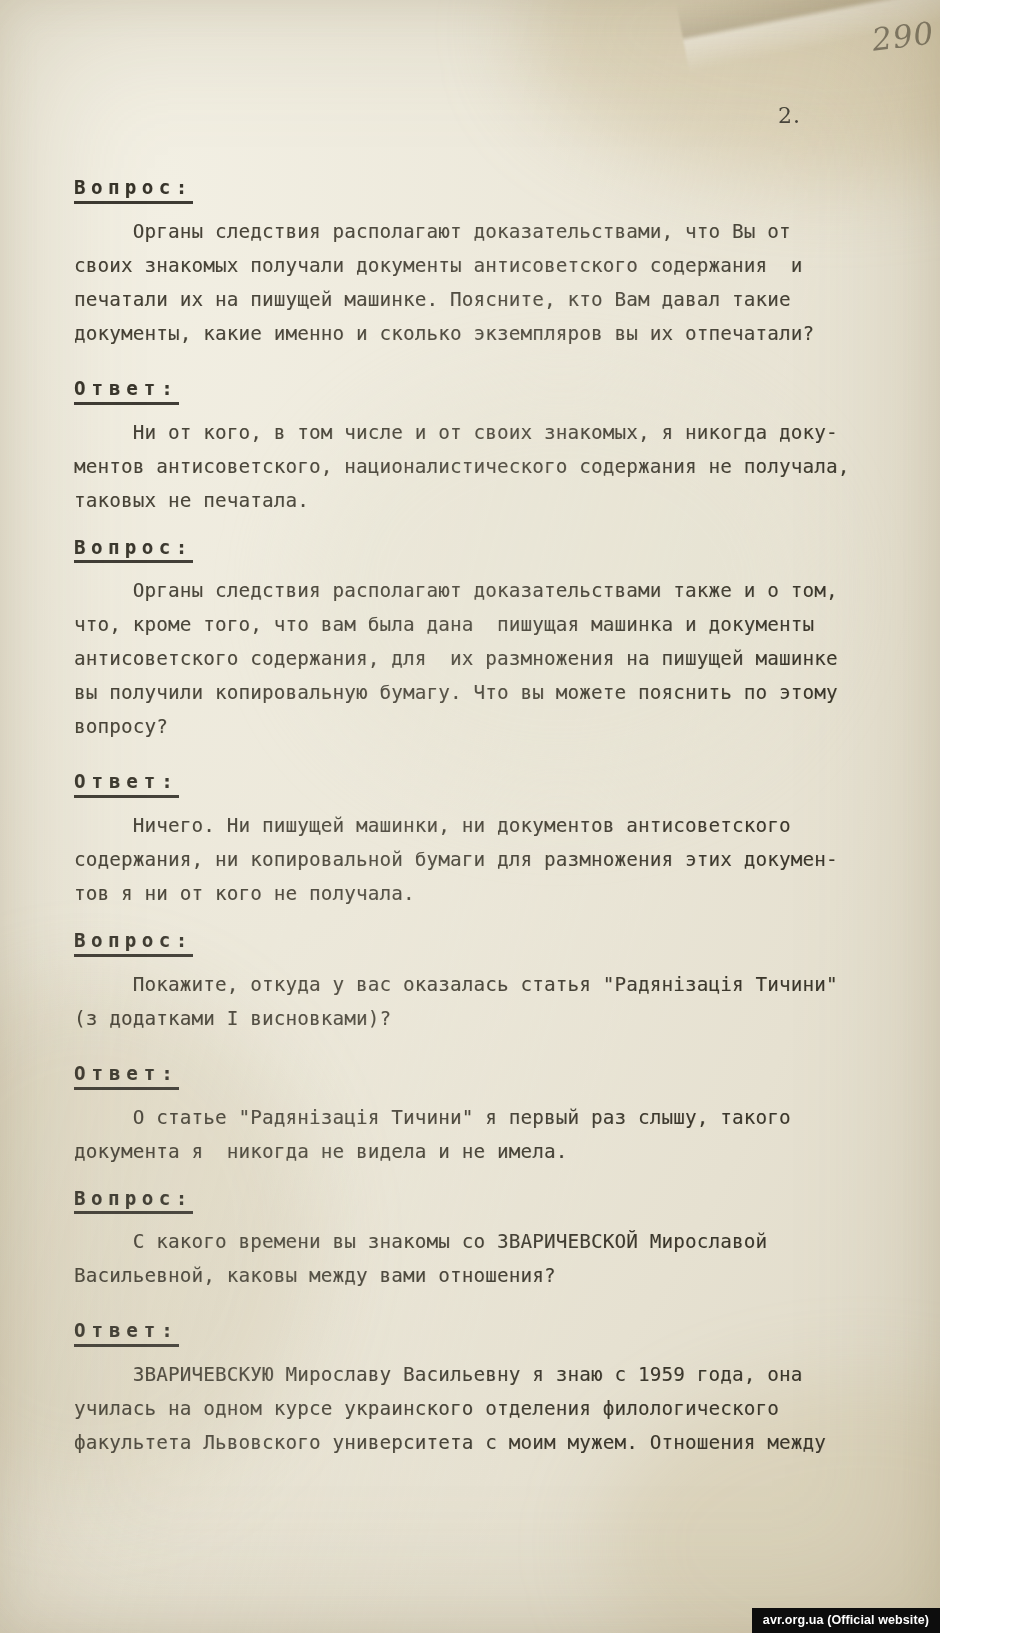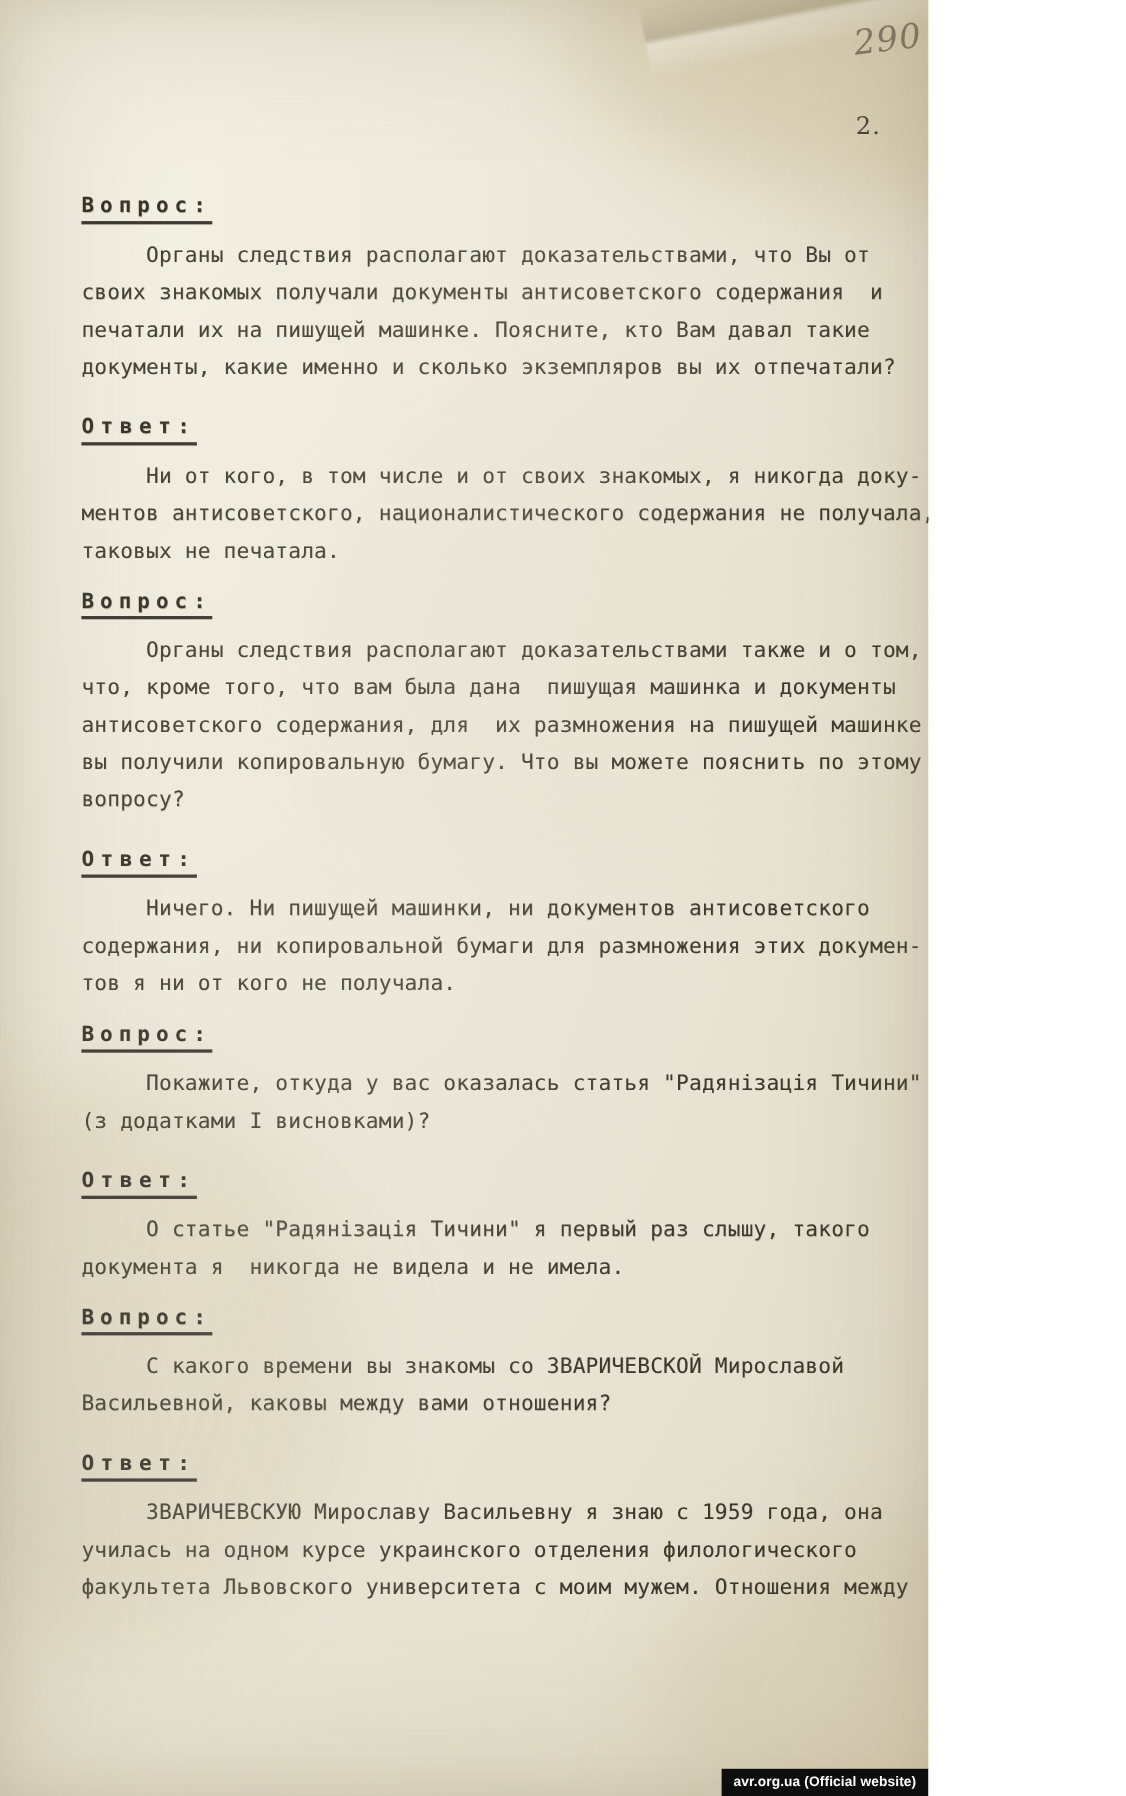--- a/index.html
+++ b/index.html
@@ -2,21 +2,21 @@
 <html><head>
 <meta charset="utf-8">
 <style>
   html, body {
     margin: 0;
     padding: 0;
     background: #ffffff;
   }
   #page {
     position: relative;
-    width: 844px;
+    width: 940px;
     height: 1633px;
     overflow: hidden;
     background:
       radial-gradient(ellipse at 18% 12%, #f2efe3 0%, #ece8da 38%, #e6e1d1 70%, #ded8c6 100%);
     font-family: "DejaVu Sans Mono", "Liberation Mono", monospace;
   }
   
   .paper-stain {
     position: absolute;
     pointer-events: none;

